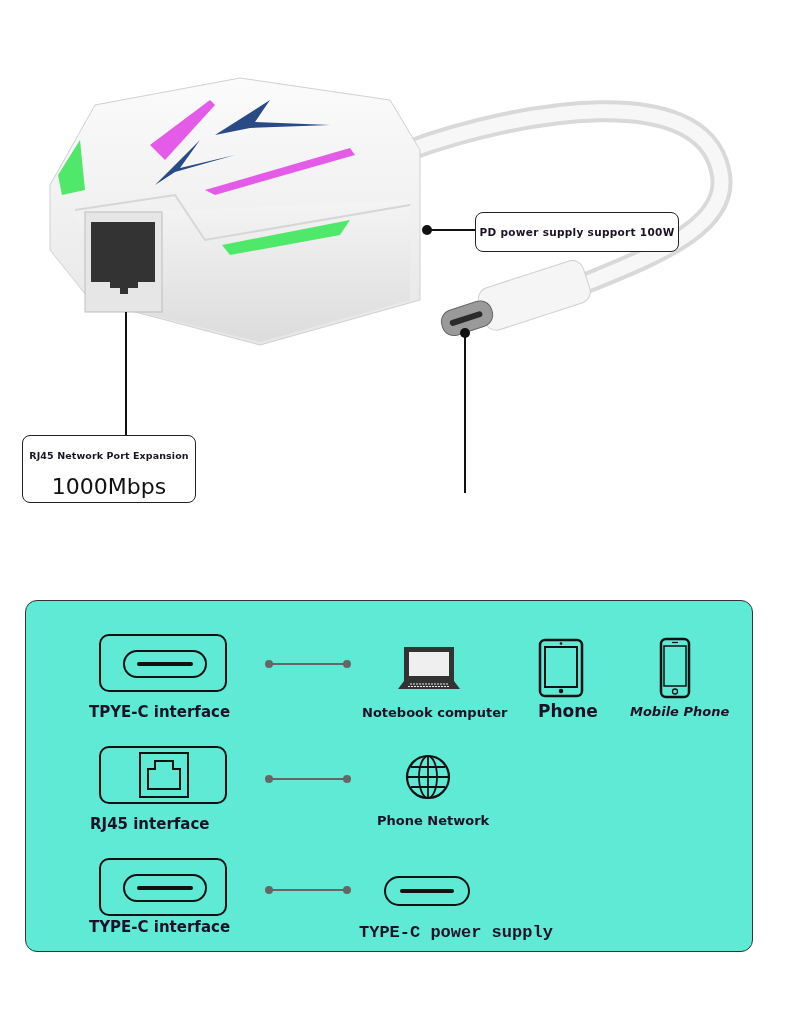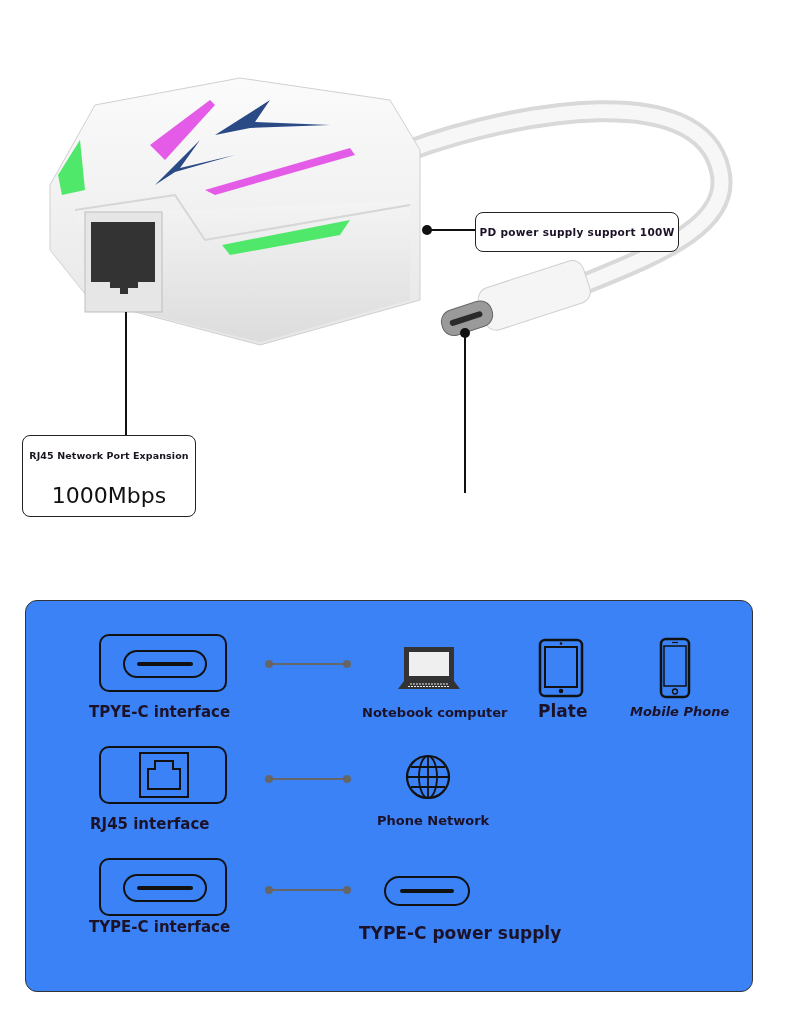--- a/index.html
+++ b/index.html
@@ -9,32 +9,32 @@
   
   .product { position: absolute; left: 0; top: 0; width: 787px; height: 560px; padding-left: 32px; }
   .product svg { position: absolute; left: 0; top: 0; }
 
   .callout {
     position: absolute; background: #fff; border: 1.5px solid #222;
     border-radius: 8px; text-align: center; font-weight: bold;
   }
   .callout-pd { left: 475px; top: 212px; width: 204px; height: 40px;
     font-size: 10.5px; line-height: 38px; letter-spacing: 0.3px; color: #1c1228; }
-  .callout-rj { left: 22px; top: 435px; width: 174px; height: 82px; }
+  .callout-rj { left: 22px; top: 435px; width: 174px; height: 68px; }
   .callout-rj .t1 { font-size: 9.5px; margin-top: 14px; letter-spacing: 0.1px; }
-  .callout-rj .t2 { font-size: 22px; font-weight: normal; margin-top: 22px; color: #111; }
+  .callout-rj .t2 { font-size: 22px; font-weight: normal; margin-top: 13px; color: #111; }
   .callout-tc { left: 381px; top: 493px; width: 174px; height: 40px;
     font-size: 15px; line-height: 38px; color: #111; }
 
   .leader { position: absolute; background: #111; }
 
   
   .panel {
-    position: absolute; left: 25px; top: 600px; width: 728px; height: 392px;
-    background: #3b82f6; border: 1.5px solid #333; border-radius: 12px;
+    position: absolute; left: 25px; top: 600px; width: 728px; height: 352px;
+    background: #5eead4; border: 1.5px solid #333; border-radius: 12px;
   }
   .port-box {
     position: absolute; width: 128px; height: 58px; border: 2px solid #111;
     border-radius: 10px; background: transparent;
   }
   .port-oval {
     position: absolute; left: 22px; top: 14px; width: 84px; height: 28px;
     border: 2px solid #111; border-radius: 14px;
   }
   .port-oval::after {
@@ -50,21 +50,21 @@
     content: ""; position: absolute; top: -3px; width: 8px; height: 8px;
     background: #666; border-radius: 50%;
   }
   .conn::before { left: -2px; }
   .conn::after { right: -2px; }
 
   .lbl { position: absolute; font-weight: bold; white-space: nowrap; color: #1c1228; }
   .lbl-port { font-size: 15px; }
   .lbl-dev { font-size: 13px; }
   .lbl-plate { font-size: 17px; }
-  .lbl-tcps { font-size: 17px; }
+  .lbl-tcps { font-size: 17px; font-family: Liberation Mono, monospace; }
 
   .icon { position: absolute; }
 </style>
 </head>
 <body>
 
 <div class="product">
   <svg width="787" height="560" viewBox="0 0 787 560">
     <defs>
       <linearGradient id="bodyG" x1="0" y1="0" x2="0" y2="1">
@@ -138,21 +138,21 @@
     <line x1="12" y1="43.5" x2="54" y2="43.5" stroke="#efefef" stroke-width="1" stroke-dasharray="2 1"></line>
   </svg>
   <div class="lbl lbl-dev" style="left:336px; top:104px;text-align:center;">Notebook computer</div>
 
   <svg class="icon" width="46" height="60" viewBox="0 0 46 60" style="left:512px; top:37px;">
     <rect x="2" y="2" width="42" height="56" rx="5" fill="none" stroke="#111" stroke-width="2.5"></rect>
     <rect x="7" y="9" width="32" height="40" fill="none" stroke="#111" stroke-width="2"></rect>
     <circle cx="23" cy="5.5" r="1.3" fill="#111"></circle>
     <circle cx="23" cy="53" r="2.3" fill="#111"></circle>
   </svg>
-  <div class="lbl lbl-plate" style="left:512px; top:100px;">Plate</div>
+  <div class="lbl lbl-plate" style="left:512px; top:100px;">Phone</div>
 
   <svg class="icon" width="32" height="62" viewBox="0 0 32 62" style="left:633px; top:36px;">
     <rect x="2" y="2" width="28" height="58" rx="5" fill="none" stroke="#111" stroke-width="2.5"></rect>
     <rect x="5" y="9" width="22" height="40" fill="none" stroke="#111" stroke-width="1.5"></rect>
     <line x1="13" y1="5.5" x2="19" y2="5.5" stroke="#111" stroke-width="1.2"></line>
     <circle cx="16" cy="54.5" r="2.5" fill="none" stroke="#111" stroke-width="1.3"></circle>
   </svg>
   <div class="lbl lbl-dev" style="left:604px; top:103px;font-style:italic;">Mobile Phone</div>
 
   <div class="port-box" style="left:73px; top:145px;">

